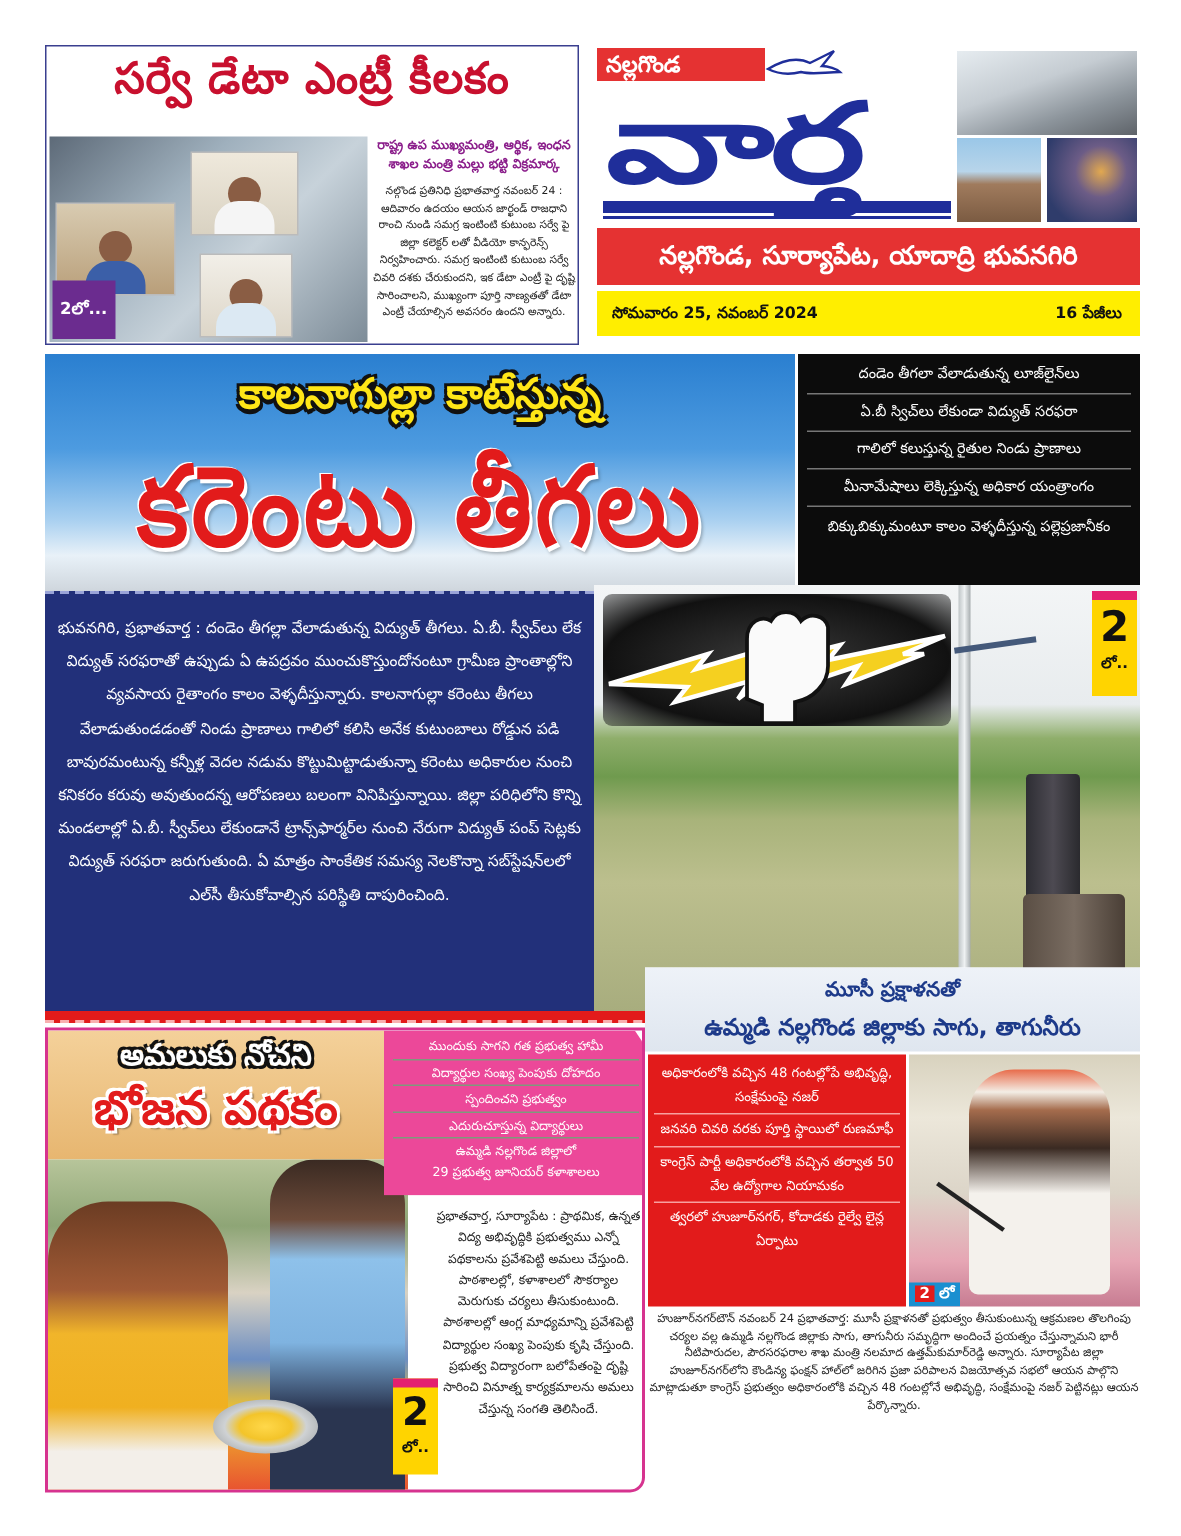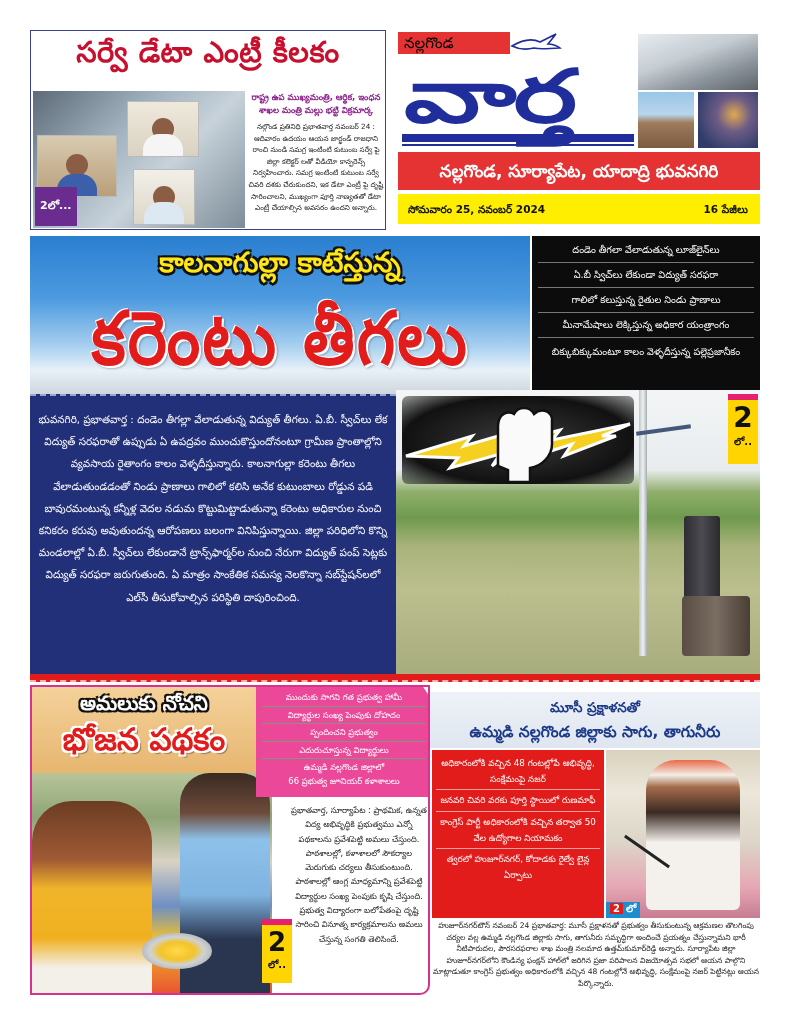--- a/index.html
+++ b/index.html
@@ -20,21 +20,21 @@
   #survey .tile .head { position: absolute; left: 50%; top: 30%; width: 22px; height: 22px; margin-left: -11px; border-radius: 50%; background: #8a5d44; }
   #survey .tile .body { position: absolute; left: 50%; bottom: 0; width: 40px; height: 22px; margin-left: -20px; border-radius: 16px 16px 0 0; background: #f5f5f5; }
   #survey .tile.a .body { background: #3b5fa8; }
   #survey .tile.c .body { background: #dce9f3; }
   #survey .badge2 { position: absolute; left: 2px; bottom: 2px; background: #6b2c8f; color: #fff; font-size: 11px; font-weight: bold; padding: 12px 5px; }
   #survey .subhead { position: absolute; left: 216px; top: 60px; width: 138px; color: #8b1e8b; font-size: 8.5px; line-height: 13px; text-align: center; font-weight: bold; }
   #survey .body-text { position: absolute; left: 216px; top: 90px; width: 138px; font-size: 7.2px; line-height: 11.6px; text-align: center; color: #222; }
 
   
   #masthead { left: 398px; top: 30px; width: 362px; height: 200px; background: #fff; }
-  #masthead .name-tag { position: absolute; left: 0; top: 2px; width: 112px; height: 22px; background: #e53232; color: #000000; font-size: 15px; line-height: 22px; padding-left: 6px; font-weight: normal; }
+  #masthead .name-tag { position: absolute; left: 0; top: 2px; width: 112px; height: 22px; background: #e53232; color: #ffffff; font-size: 15px; line-height: 22px; padding-left: 6px; font-weight: bold; }
   #masthead .bird { position: absolute; left: 112px; top: 2px; width: 52px; height: 22px; }
   #masthead .logo { position: absolute; left: 6px; top: 22px; color: #1f2e9a; font-size: 74px; line-height: 88px; font-weight: 900; letter-spacing: -2px; transform: scaleX(1.45); transform-origin: left center; }
   #masthead .logo-bar1 { position: absolute; left: 4px; top: 104px; width: 232px; height: 8px; background: #1f2e9a; }
   #masthead .logo-bar2 { position: absolute; left: 4px; top: 114px; width: 232px; height: 2px; background: #1f2e9a; }
   #masthead .img-dam { position: absolute; left: 240px; top: 4px; width: 120px; height: 56px; background: linear-gradient(160deg, #e6ecf0 0%, #c5ccd2 40%, #8c949b 70%, #5e6369 100%); }
   #masthead .img-temple { position: absolute; left: 240px; top: 62px; width: 56px; height: 56px; background: linear-gradient(#9ac7e8 0%, #b8d5ea 40%, #a07b5d 55%, #7b5b42 100%); }
   #masthead .img-city { position: absolute; left: 300px; top: 62px; width: 60px; height: 56px; background: radial-gradient(circle at 60% 40%, #e1a850 0%, #6c5c86 35%, #2f3c6b 80%); }
   #masthead .districts { position: absolute; left: 0; top: 122px; width: 362px; height: 38px; background: #e53232; color: #fff; font-size: 17px; line-height: 38px; text-align: center; font-weight: bold; }
   #masthead .dateline { position: absolute; left: 0; top: 164px; width: 362px; height: 30px; background: #ffee00; color: #111; font-size: 10.5px; line-height: 30px; font-weight: bold; }
   #masthead .dateline .date { position: absolute; left: 10px; }
@@ -86,21 +86,21 @@
   #meal .two-badge .num { display: block; font-size: 26px; font-weight: 900; line-height: 34px; }
   #meal .two-badge .lo { display: block; font-size: 10px; font-weight: bold; }
   #meal .points { position: absolute; left: 224px; top: 0; width: 176px; height: 110px; background: #ec4899; padding: 2px 6px;
      clip-path: polygon(0 0, 95% 0, 100% 12%, 100% 100%, 0 100%); }
   #meal .points .pt { color: #fff; font-size: 8.4px; text-align: center; line-height: 16.5px; border-bottom: 1px solid #7e9a7c; }
   #meal .points .pt:nth-child(5) { border-bottom: none; }
   #meal .points .pt:nth-child(6) { border-bottom: none; margin-top: -3px; }
   #meal .text { position: absolute; left: 258px; top: 116px; width: 138px; font-size: 8.2px; line-height: 14.3px; text-align: center; color: #222; }
 
   
-  #musi { left: 430px; top: 692px; width: 330px; height: 310px; background: #fff; padding-left: 33px; }
+  #musi { left: 430px; top: 645px; width: 330px; height: 310px; background: #fff; padding-left: 33px; }
   #musi .head { position: absolute; left: 0; top: 0; width: 330px; height: 56px; background: linear-gradient(180deg, #eef2f8 0%, #dfe6ef 100%); text-align: center; color: #1d3a8a; font-weight: bold; }
   #musi .head .l1 { font-size: 13.5px; line-height: 26px; padding-top: 2px; }
   #musi .head .l2 { font-size: 15.5px; line-height: 24px; }
   #musi .points { position: absolute; left: 2px; top: 58px; width: 172px; height: 168px; background: #e21b1b; padding: 3px 4px; }
   #musi .points .pt { color: #fff; font-size: 8.8px; text-align: center; line-height: 16.2px; border-bottom: 1px solid #f7a0a0; padding: 2px 0; }
   #musi .points .pt:last-child { border-bottom: none; }
   #musi .photo { position: absolute; left: 176px; top: 58px; width: 154px; height: 168px; overflow: hidden;
      background: linear-gradient(180deg, #d8d2be 0%, #ece7da 25%, #dcd5c8 55%, #e6a6b4 82%, #c77c92 100%); }
   #musi .photo .man { position: absolute; left: 40px; top: 10px; width: 94px; height: 150px; background: linear-gradient(180deg,#e86b4a 0%,#f3eee6 10%,#a56c4d 18%,#3a2a22 35%,#f4f1ec 55%,#f4f1ec 100%); border-radius: 30px 30px 6px 6px; }
   #musi .photo .mic { position: absolute; left: 14px; top: 100px; width: 54px; height: 3px; background: #222; transform: rotate(35deg); }
@@ -196,21 +196,21 @@
     <div class="woman"></div>
     <div class="girl"></div>
     <div class="plate"></div>
   </div>
   <div class="points">
     <div class="pt">ముందుకు సాగని గత ప్రభుత్వ హామీ</div>
     <div class="pt">విద్యార్థుల సంఖ్య పెంపుకు దోహదం</div>
     <div class="pt">స్పందించని ప్రభుత్వం</div>
     <div class="pt">ఎదురుచూస్తున్న విద్యార్థులు</div>
     <div class="pt">ఉమ్మడి నల్లగొండ జిల్లాలో</div>
-    <div class="pt">66 ప్రభుత్వ జూనియర్ కళాశాలలు</div>
+    <div class="pt">29 ప్రభుత్వ జూనియర్ కళాశాలలు</div>
   </div>
   <div class="text">ప్రభాతవార్త, సూర్యాపేట : ప్రాథమిక, ఉన్నత విద్య అభివృద్ధికి ప్రభుత్వము ఎన్నో పథకాలను ప్రవేశపెట్టి అమలు చేస్తుంది. పాఠశాలల్లో, కళాశాలలో సౌకర్యాల మెరుగుకు చర్యలు తీసుకుంటుంది. పాఠశాలల్లో ఆంగ్ల మాధ్యమాన్ని ప్రవేశపెట్టి విద్యార్థుల సంఖ్య పెంపుకు కృషి చేస్తుంది. ప్రభుత్వ విద్యారంగా బలోపేతంపై దృష్టి సారించి వినూత్న కార్యక్రమాలను అమలు చేస్తున్న సంగతి తెలిసిందే.</div>
   <div class="two-badge">
     <span class="num">2</span>
     <span class="lo">లో..</span>
   </div>
 </div>
 
 <div id="musi" class="abs">
   <div class="head">

